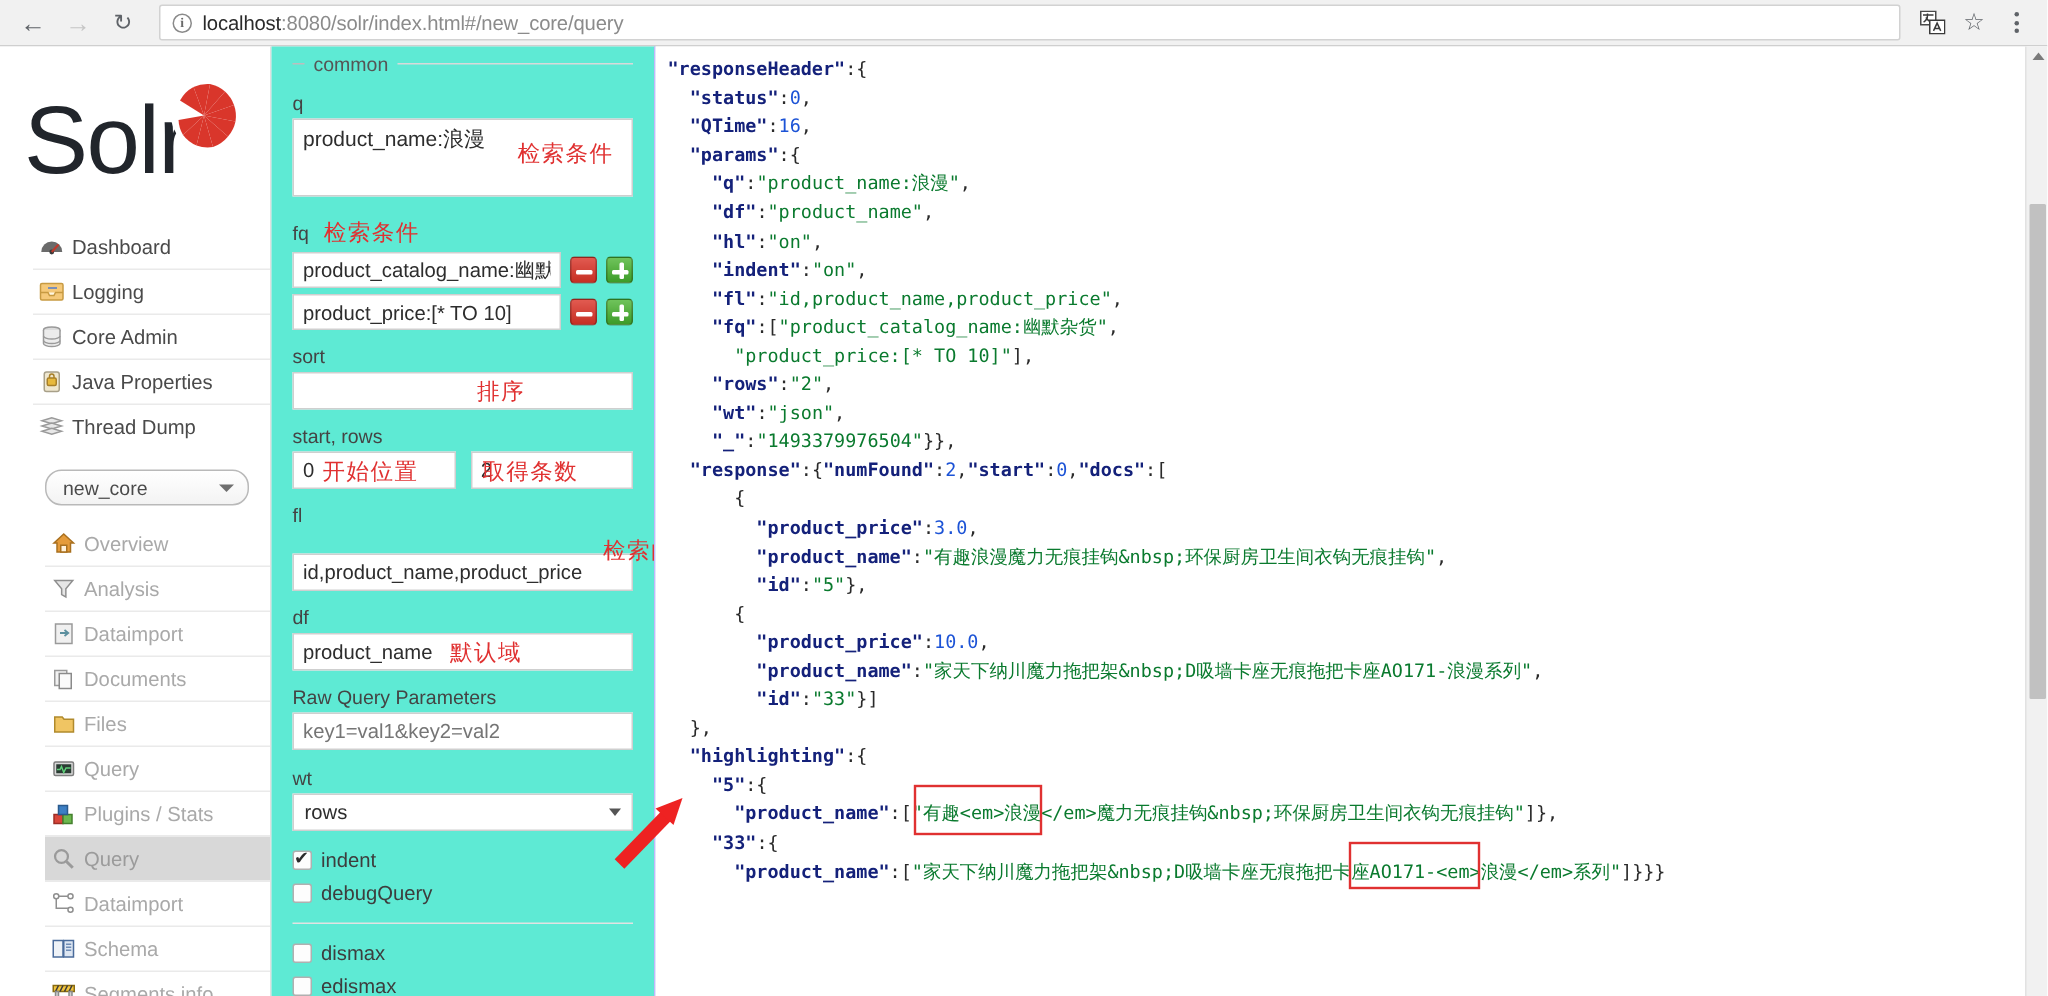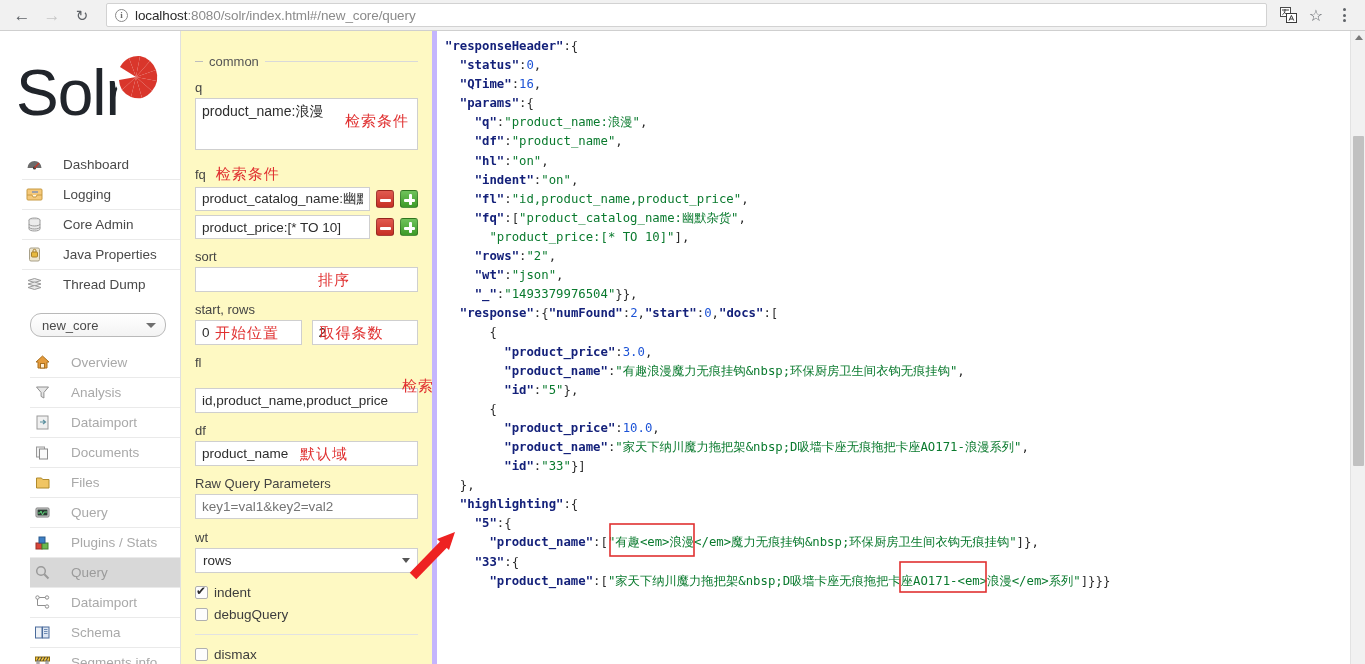--- a/index.html
+++ b/index.html
@@ -43,40 +43,40 @@
 
   
   .sidebar{
     width:181px; flex:none; background:#fff; border-right:1px solid #e0e0e0;
     position:relative; overflow:hidden;
   }
   .logo-wrap{ padding:18px 0 14px 14px; height:118px; }
   .nav-list{ list-style:none; margin:0; padding:0 0 0 22px; }
   .nav-list li{
     border-top:1px solid #eaeaea;
-    height:30px; display:flex; align-items:center; gap:20px;
+    height:30px; display:flex; align-items:center; gap:5px;
     font-size:13.5px; color:#4a4a4a; padding-left:4px;
   }
   .nav-list li:first-child{ border-top:none; }
   .nav-list li.disabled{ color:#a9a9a9; }
   .nav-list li.active{ background:#d8d8d8; color:#9b9b9b; }
   .nav-ico{ width:17px; height:17px; flex:none; display:block; }
   .core-select{
     margin:14px 14px 10px 30px; height:24px; border:1px solid #b9b9b9; border-radius:11px;
     background:linear-gradient(#ffffff,#f3f3f3);
     display:flex; align-items:center; justify-content:space-between;
     padding:0 9px 0 11px; font-size:13px; color:#4a4a4a;
   }
   .core-select .caret{ width:0;height:0;border-left:5px solid transparent;border-right:5px solid transparent;border-top:5px solid #6f6f6f; }
   .sub-list{ padding-left:30px; }
 
   
   .query-col{
-    width:256px; flex:none; background:#fef9c3; border-right:5px solid #c4b5fd;
-    padding:21px 14px 0 14px; position:relative; overflow:hidden;
+    width:256px; flex:none; background:#5eead4; border-right:1px solid #c4b5fd;
+    padding:2px 14px 0 14px; position:relative; overflow:hidden;
   }
   .fieldset-legend{
     display:flex; align-items:center; gap:6px; color:#555; font-size:13px;
     margin:2px 0 11px 0;
   }
   .fieldset-legend .dash{ width:8px;height:1px;background:#bdbdbd;display:block; }
   .fieldset-legend .rule{ flex:1;height:1px;background:#d9d9d9;display:block; }
   .f-label{ font-size:13px; color:#444; margin:0 0 3px 0; display:block; }
   .f-label-row{ display:flex; align-items:baseline; gap:10px; margin:0 0 3px 0; }
   .inp{

